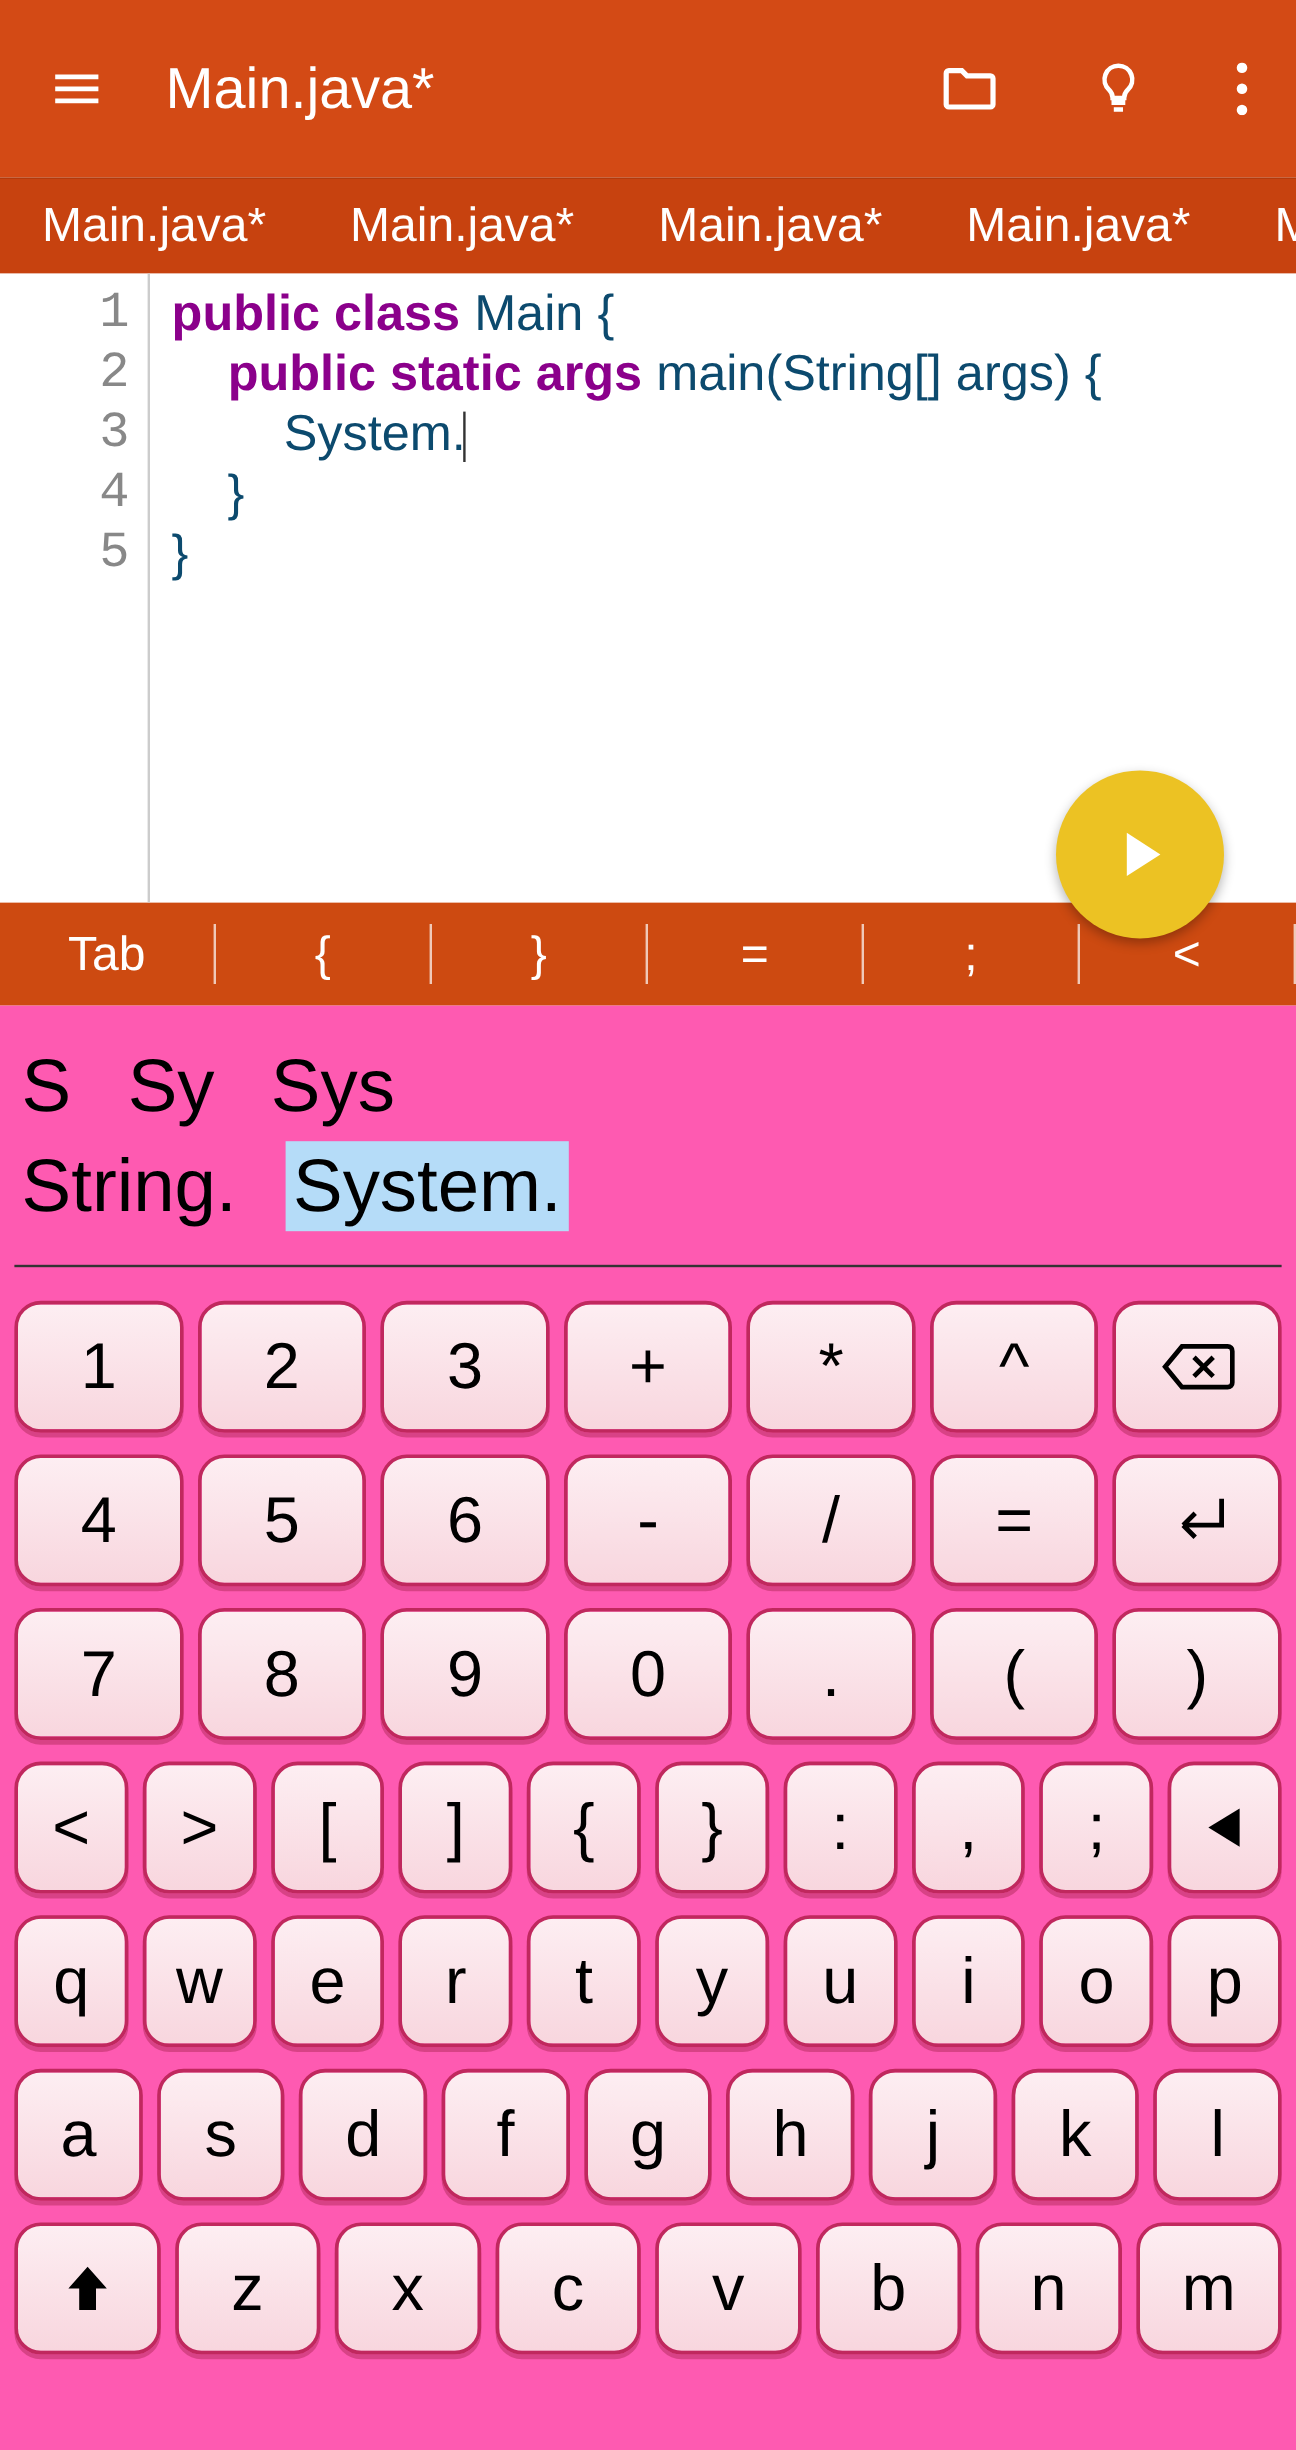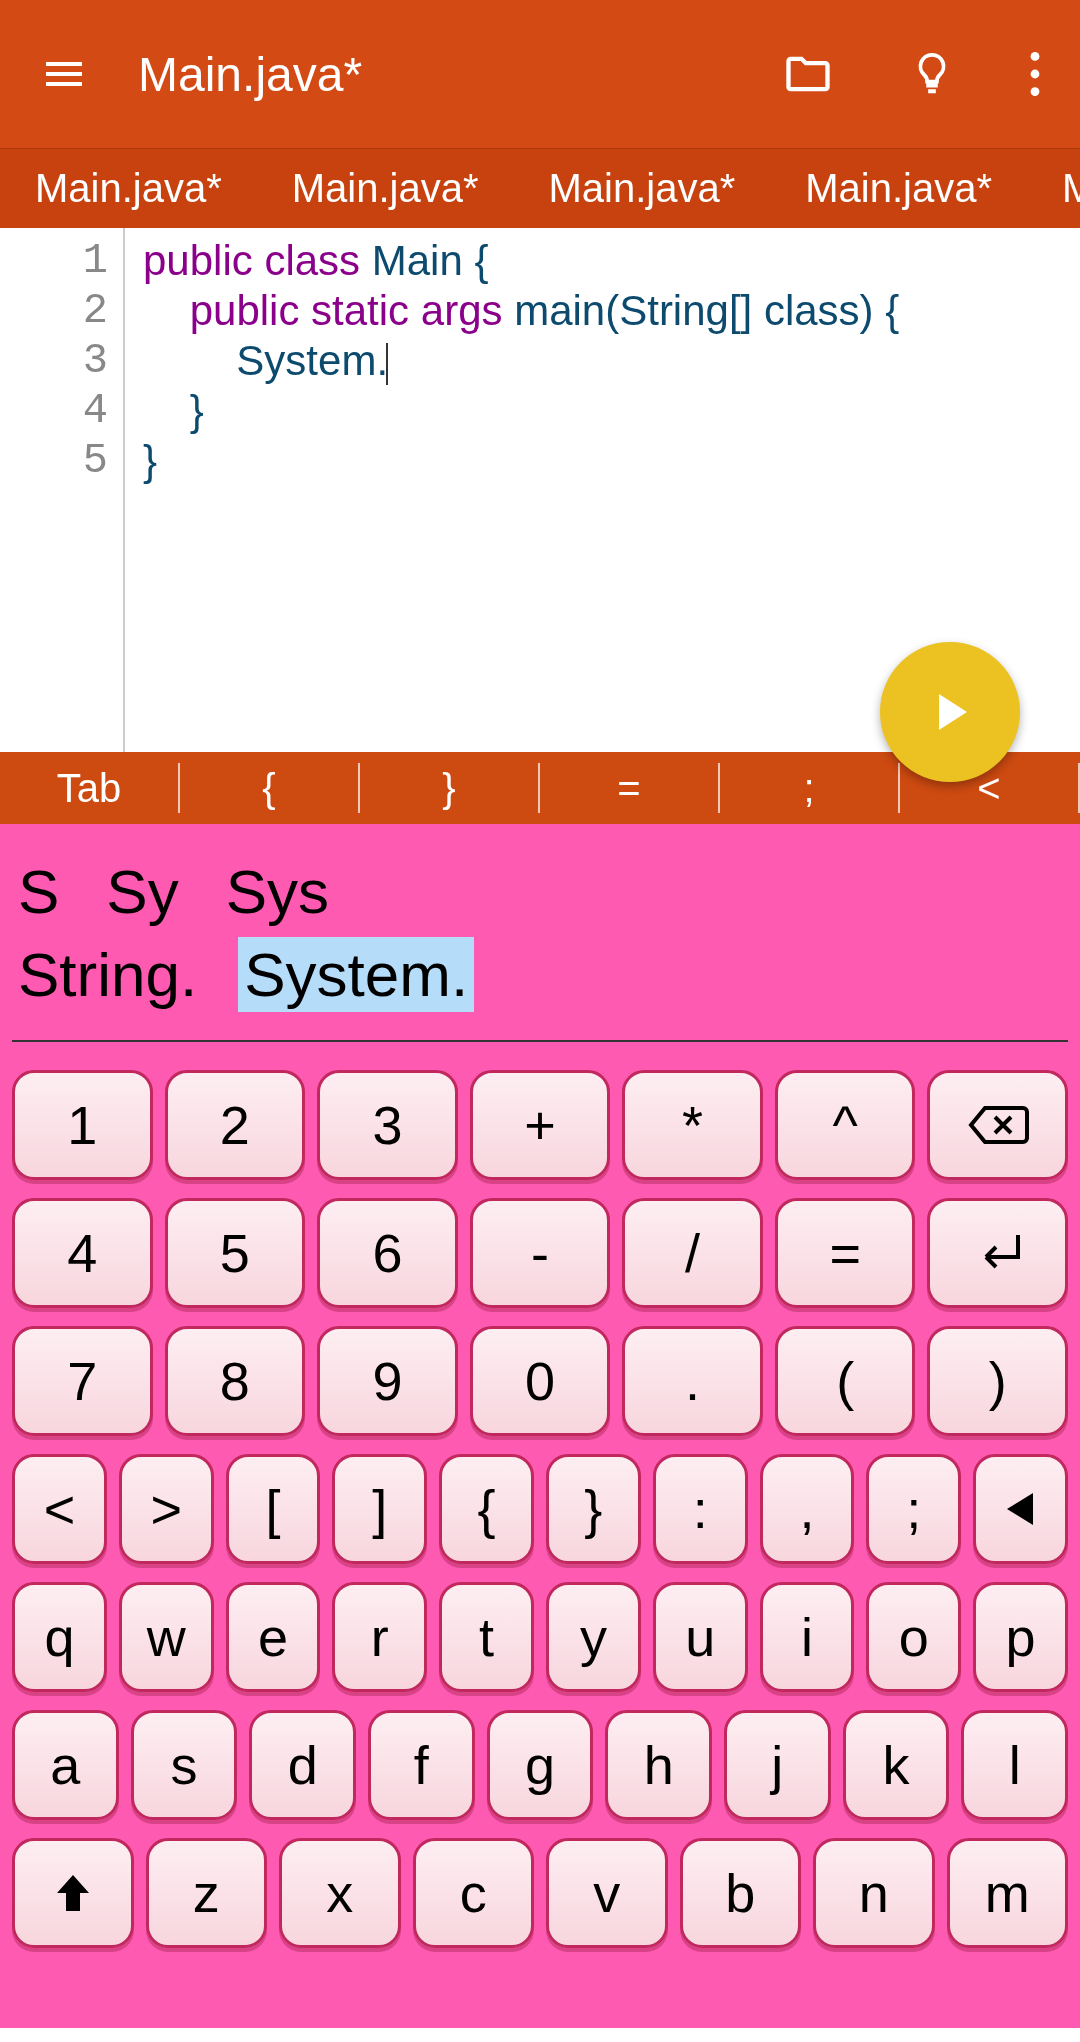--- a/index.html
+++ b/index.html
@@ -79,21 +79,21 @@
   padding-top: 8px;
   padding-left: 18px;
   font-size: 42px;
   font-family: Arial, sans-serif;
 }
 .code-line {
   height: 50px;
   line-height: 50px;
   white-space: pre;
 }
-.kw { color: #8b008b; }
+.kw { color: #8b008b; font-weight: bold; }
 .txt { color: #0c4a6e; }
 .cursor {
   display: inline-block;
   width: 2px;
   height: 42px;
   background: #333;
   vertical-align: middle;
   margin-left: -2px;
 }
 
@@ -116,21 +116,21 @@
   width: 0;
   height: 0;
   border-left: 28px solid #fff;
   border-top: 18px solid transparent;
   border-bottom: 18px solid transparent;
   margin-left: 6px;
 }
 
 
 .sym-strip {
-  height: 72px;
+  height: 86px;
   background: #cd4a11;
   display: flex;
   align-items: center;
   color: #fff;
   font-size: 40px;
 }
 .sym-cell {
   flex: 1;
   text-align: center;
   position: relative;
@@ -231,21 +231,21 @@
 <div class="editor">
   <div class="gutter">
     <div class="line-num">1</div>
     <div class="line-num">2</div>
     <div class="line-num">3</div>
     <div class="line-num">4</div>
     <div class="line-num">5</div>
   </div>
   <div class="code">
     <div class="code-line"><span class="kw">public class </span><span class="txt">Main {</span></div>
-    <div class="code-line"><span>    </span><span class="kw">public static args </span><span class="txt">main(String[] class) {</span></div>
+    <div class="code-line"><span>    </span><span class="kw">public static args </span><span class="txt">main(String[] args) {</span></div>
     <div class="code-line"><span>        </span><span class="txt">System.</span><span class="cursor"></span></div>
     <div class="code-line"><span class="txt">    }</span></div>
     <div class="code-line"><span class="txt">}</span></div>
   </div>
   <div class="fab">
     <div class="play-tri"></div>
   </div>
 </div>
 
 <div class="sym-strip">

